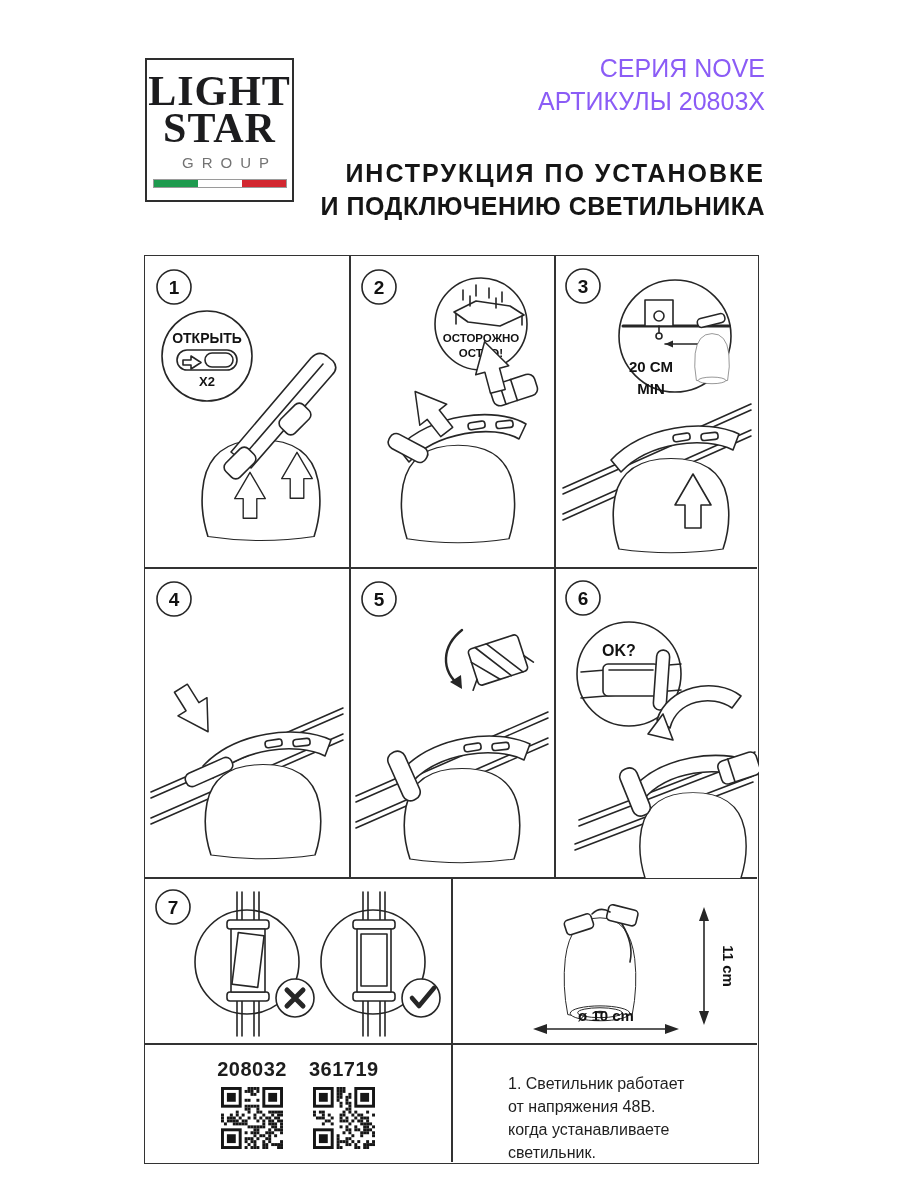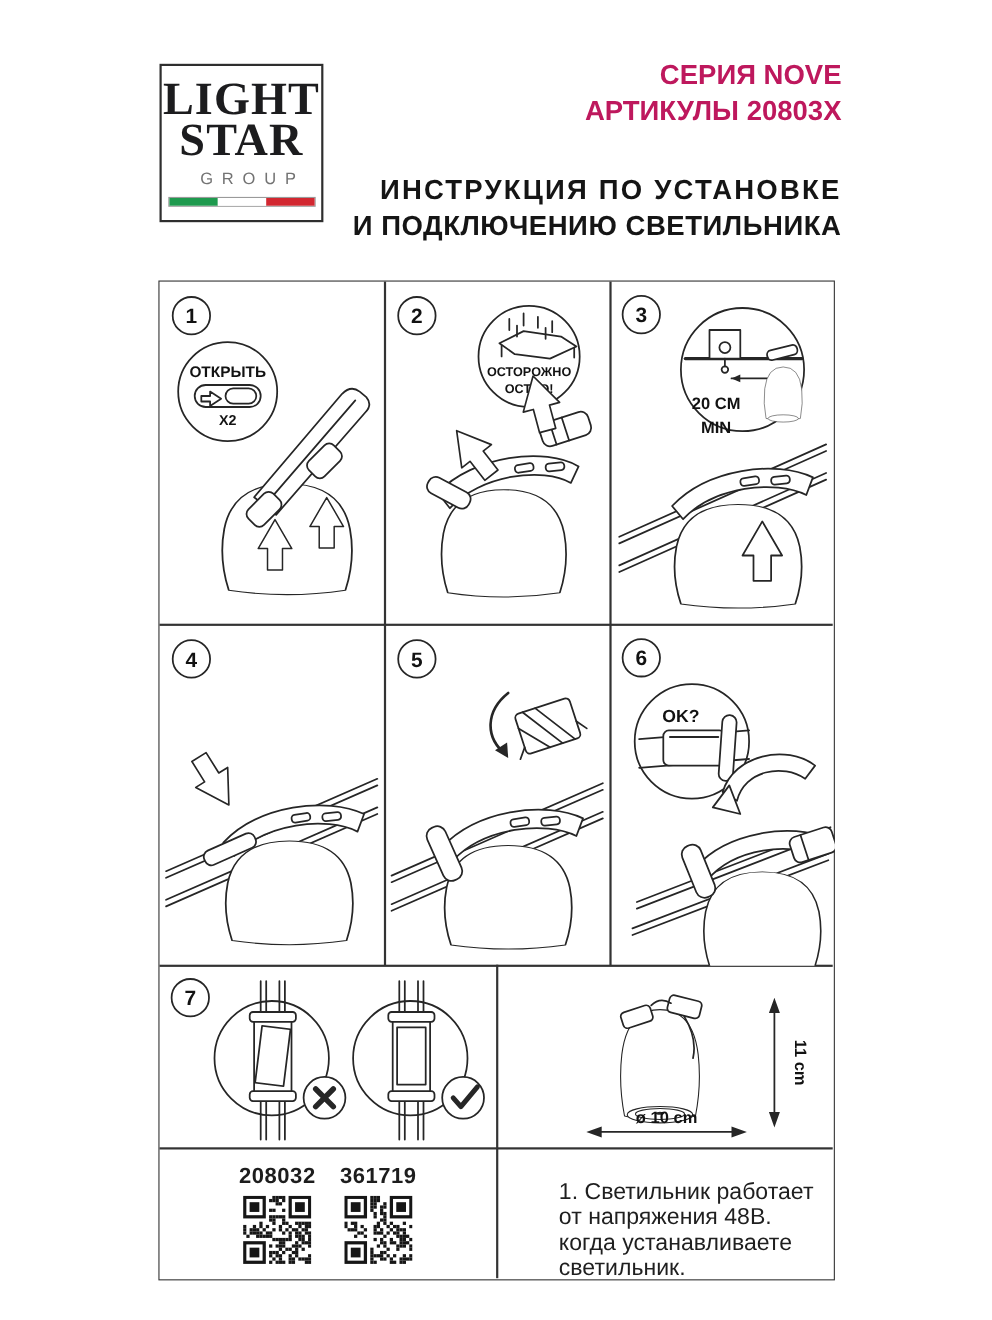--- a/index.html
+++ b/index.html
@@ -11,21 +11,21 @@
         border:2px solid #2e2e2e;box-sizing:border-box;display:flex;flex-direction:column;
         align-items:center;justify-content:center;background:#fff;}
   .logo-word{font-family:"Liberation Serif",serif;font-weight:bold;font-size:42px;
         line-height:37px;letter-spacing:1px;color:#1c1c1e;}
   .logo-group{font-size:15px;letter-spacing:8px;margin-top:7px;margin-left:20px;color:#737373;}
   .flag{display:flex;width:134px;height:9px;margin-top:8px;border:1px solid #9a9a9a;box-sizing:border-box;}
   .flag span{flex:1;}
 
   
   #header{position:absolute;right:137px;top:52px;text-align:right;}
-  .series-line{font-size:25px;font-weight:bold;line-height:33px;color:#be185d;}
+  .series-line{font-size:25px;font-weight:normal;line-height:33px;color:#8b5cf6;}
   #title-block{margin-top:39px;}
   .title-line1{font-size:25px;font-weight:bold;line-height:33px;letter-spacing:2px;}
   .title-line2{font-size:25px;font-weight:bold;line-height:33px;letter-spacing:0.5px;}
 
   
   #grid{position:absolute;left:144px;top:255px;width:615px;height:909px;
         border:1.6px solid #333;box-sizing:border-box;background:#fff;}
   .gline{position:absolute;background:#333;}
   .panel{position:absolute;}
   .panel svg{display:block;}
@@ -34,21 +34,21 @@
   .ln{fill:none;stroke:#262626;stroke-width:1.6;stroke-linecap:round;stroke-linejoin:round;}
   .wh{fill:#ffffff;stroke:#262626;stroke-width:1.6;stroke-linejoin:round;}
   .filldark{fill:#262626;stroke:none;}
   .tx{fill:#121212;font-weight:bold;font-family:"Liberation Sans",sans-serif;}
 
   
   #qr-panel{display:flex;justify-content:center;gap:22px;padding-top:14px;box-sizing:border-box;}
   .product{display:flex;flex-direction:column;align-items:center;}
   .article{font-size:20px;font-weight:bold;color:#1d1d1d;letter-spacing:0.5px;}
   .product svg{margin-top:6px;}
-  #notes-panel{box-sizing:border-box;padding:28px 3px 0 56px;font-size:21px;line-height:23px;color:#1f1f1f;}
+  #notes-panel{box-sizing:border-box;padding:28px 3px 0 56px;font-size:16px;line-height:23px;color:#1f1f1f;}
 </style>
 </head>
 <body>
 
 <div id="page">
 
   <svg width="0" height="0" style="position:absolute" aria-hidden="true">
     <defs>
       <path id="dome" d="M-52,88 Q-61,42 -56,-2 Q-48,-68 0,-68 Q48,-68 56,-2 Q61,42 52,88 Q0,101 -52,88 Z"></path>
       <path id="arrowUp" d="M-8,32 L-8,9 L-18,9 L0,-22 L18,9 L8,9 L8,32 Z"></path>

